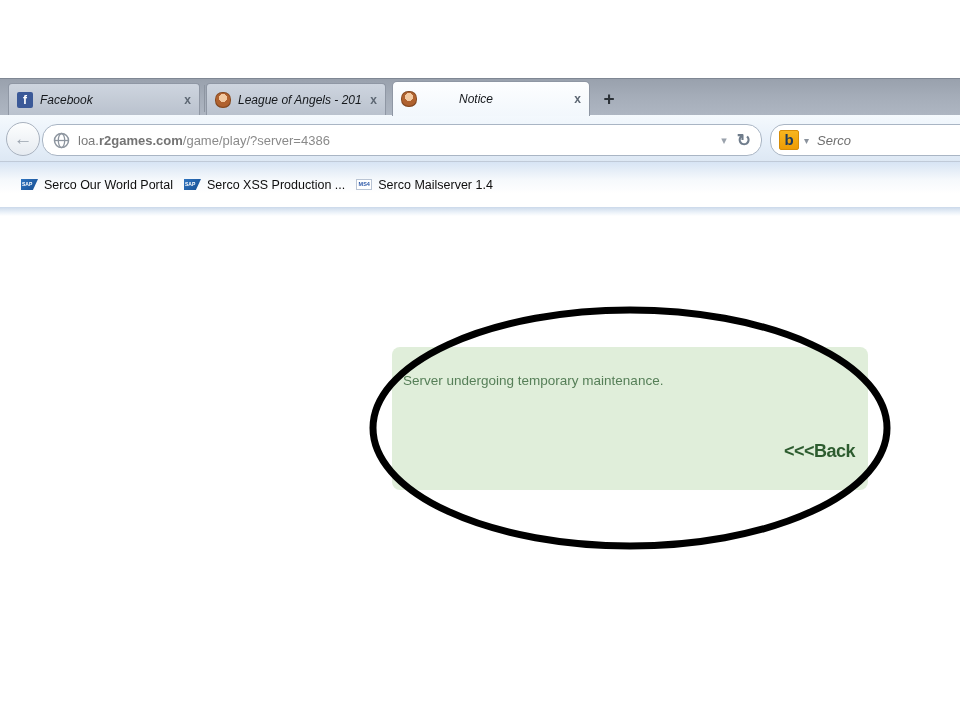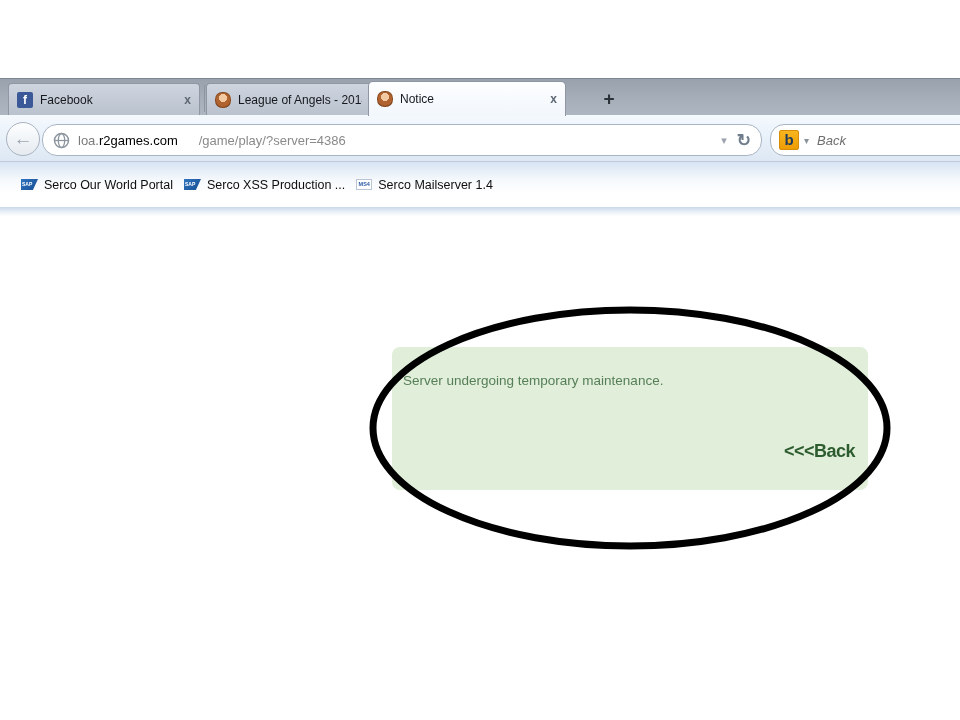--- a/index.html
+++ b/index.html
@@ -12,21 +12,21 @@
               background:linear-gradient(180deg,#99a1ad 0%,#a6aeba 55%,#aeb6c2 100%);
               border-top:1px solid #7f8793; }
   .tab { position:absolute; top:4px; height:33px; display:flex; align-items:center;
          padding:0 8px; border:1px solid #8f97a4; border-bottom:none;
          border-radius:4px 4px 0 0;
          background:linear-gradient(180deg,#ced5df 0%,#b9c1cd 100%); }
   .tab.active { top:2px; height:35px; z-index:3;
                 background:linear-gradient(180deg,#fdfeff 0%,#f2f7fc 100%);
                 border-color:#8f97a4; border-radius:5px 5px 0 0; }
   .tab-label { font-size:12px; color:#15181c; margin-left:7px; white-space:nowrap;
-               overflow:hidden; flex:1; }
+               overflow:hidden; flex:1;font-style:italic; }
   .tab-close { font-size:12px; font-weight:bold; color:#5d6773; margin-left:8px; }
   .favicon { width:16px; height:16px; flex:0 0 16px; }
   .fb-icon { background:#3b5998; border-radius:2px; color:#fff; font-weight:bold;
              font-size:12px; line-height:16px; text-align:center; }
   .avatar-icon { border-radius:45%;
      background:radial-gradient(circle at 50% 36%, #f2c9a1 0 34%, #b0622f 35% 68%, #7e3f1d 100%);
      border:1px solid rgba(90,50,20,.45); }
   .newtab { position:absolute; left:594px; top:8px; width:30px; height:26px;
             border-radius:3px; text-align:center; font-size:19px; line-height:24px;
             color:#2c3238; font-weight:bold; }
@@ -41,22 +41,22 @@
              border-radius:50%; border:1px solid #a9b2bf;
              background:linear-gradient(180deg,#fdfefe,#e6ebf1);
              color:#9aa3ae; font-size:19px; font-weight:bold;
              text-align:center; line-height:31px; }
   .urlbar { position:absolute; left:42px; top:9px; width:720px; height:32px;
             background:#ffffff; border:1px solid #a9b5c4; border-radius:15px;
             display:flex; align-items:center; padding:0 10px; }
   .globe { width:17px; height:17px; flex:0 0 17px; margin-right:8px; color:#8d959f; }
   .url-text { font-size:13px; white-space:nowrap; overflow:hidden; flex:1; }
   .url-pre  { color:#7a7a7a;text-align:right; }
-  .url-dom  { color:#000000; font-weight:normal; }
-  .url-path { color:#8a8a8a;margin-left:21px; }
+  .url-dom  { color:#737373; font-weight:bold; }
+  .url-path { color:#8a8a8a; }
   .url-drop { font-size:11px; color:#9aa2ac; margin:0 10px 0 6px; }
   .reload   { font-size:17px; color:#6f7c8b; font-weight:bold; }
   .searchbox { position:absolute; left:770px; top:9px; width:196px; height:32px;
                background:#ffffff; border:1px solid #a9b5c4; border-radius:14px 0 0 14px;
                display:flex; align-items:center; padding:0 8px; }
   .bing-icon { width:20px; height:20px; flex:0 0 20px; border-radius:2px;
                background:linear-gradient(180deg,#f8b61f 0%,#ee9c04 100%);
                border:1px solid #d88d05; color:#1d3a5c; font-weight:bold;
                font-size:15px; line-height:18px; text-align:center; }
   .search-drop { font-size:10px; color:#8a929c; margin:0 8px 0 5px; }
@@ -102,21 +102,21 @@
     </div>
 
     <div class="tab-divider"></div>
 
     <div class="tab" style="left:206px; width:180px;">
       <span class="favicon avatar-icon"></span>
       <span class="tab-label">League of Angels - 2014 M...</span>
       <span class="tab-close">x</span>
     </div>
 
-    <div class="tab active" style="left:368px; width:198px;">
+    <div class="tab active" style="left:392px; width:198px;gap:35px;">
       <span class="favicon avatar-icon"></span>
       <span class="tab-label">Notice</span>
       <span class="tab-close">x</span>
     </div>
 
     <div class="newtab">+</div>
   </div>
 
   <div class="navbar">
 
@@ -131,21 +131,21 @@
       <span class="url-text">
         <span class="url-pre">loa.</span><span class="url-dom">r2games.com</span><span class="url-path">/game/play/?server=4386</span>
       </span>
       <span class="url-drop">▾</span>
       <span class="reload">↻</span>
     </div>
 
     <div class="searchbox">
       <span class="bing-icon">b</span>
       <span class="search-drop">▾</span>
-      <span class="search-placeholder">Back</span>
+      <span class="search-placeholder">Serco</span>
     </div>
   </div>
 
   <div class="bookmarksbar">
     <div class="bookmark">
       <span class="sap-icon">SAP</span>
       <span class="bm-label">Serco Our World Portal</span>
     </div>
     <div class="bookmark">
       <span class="sap-icon">SAP</span>

